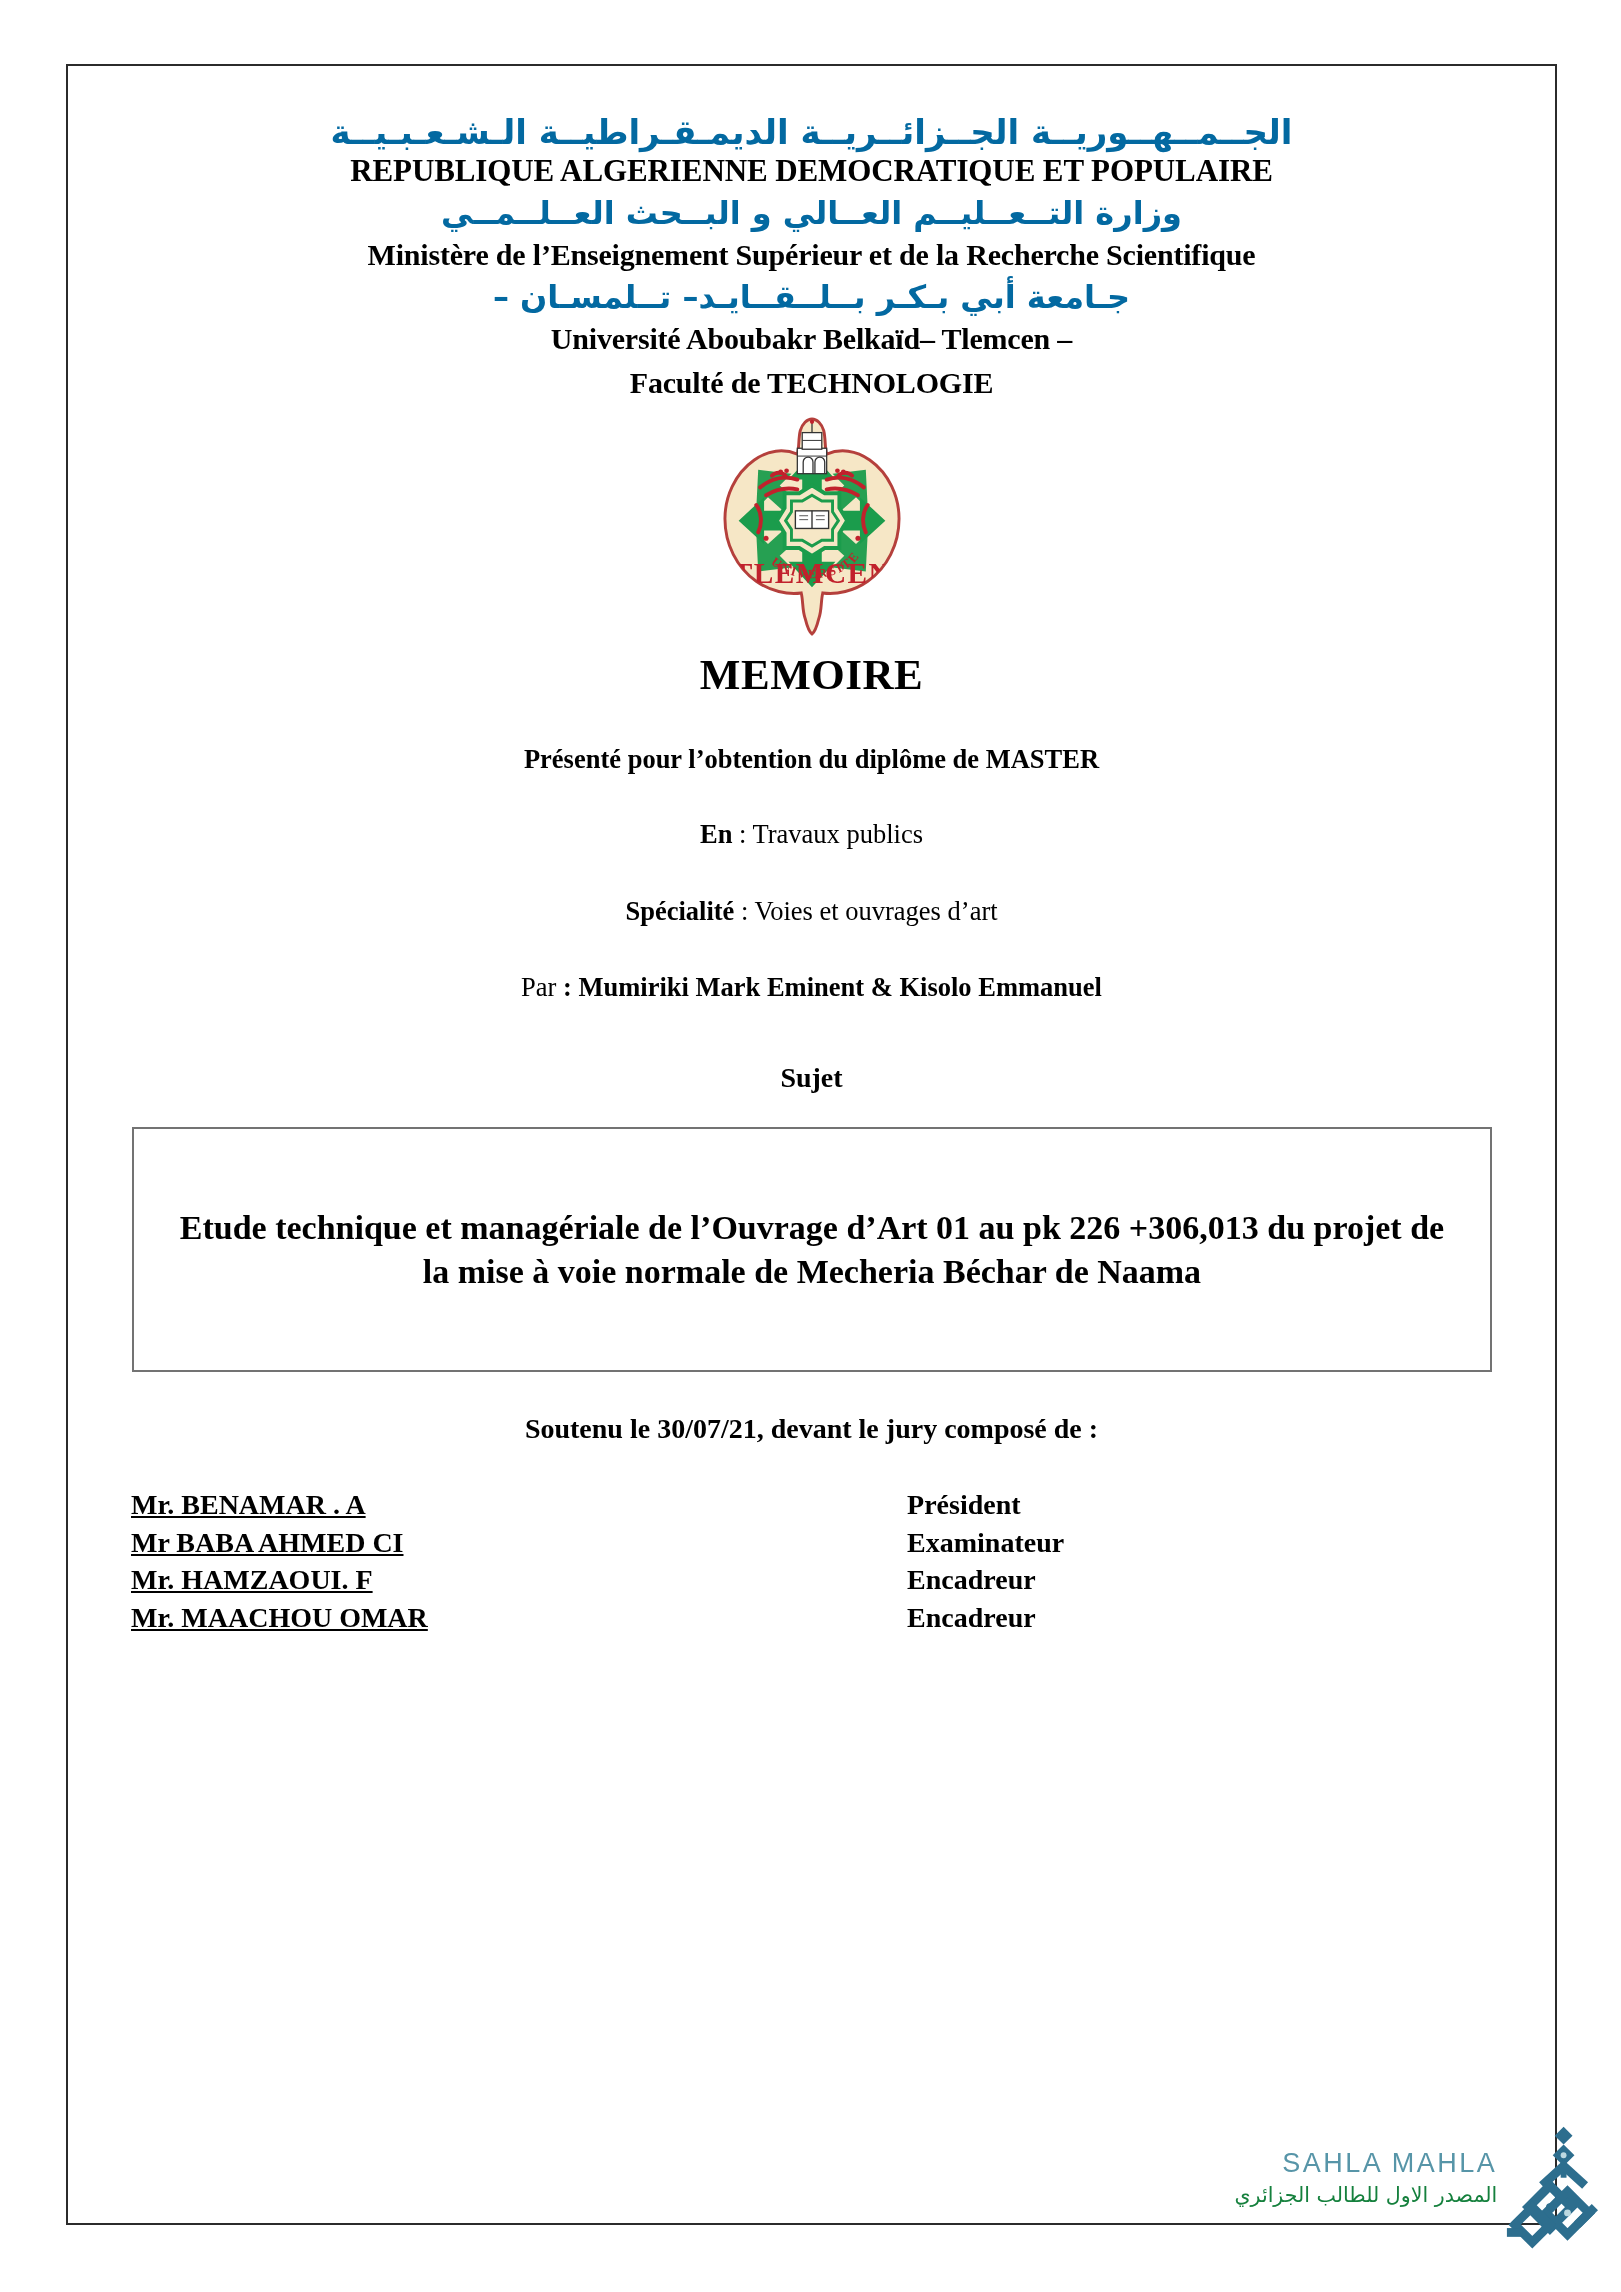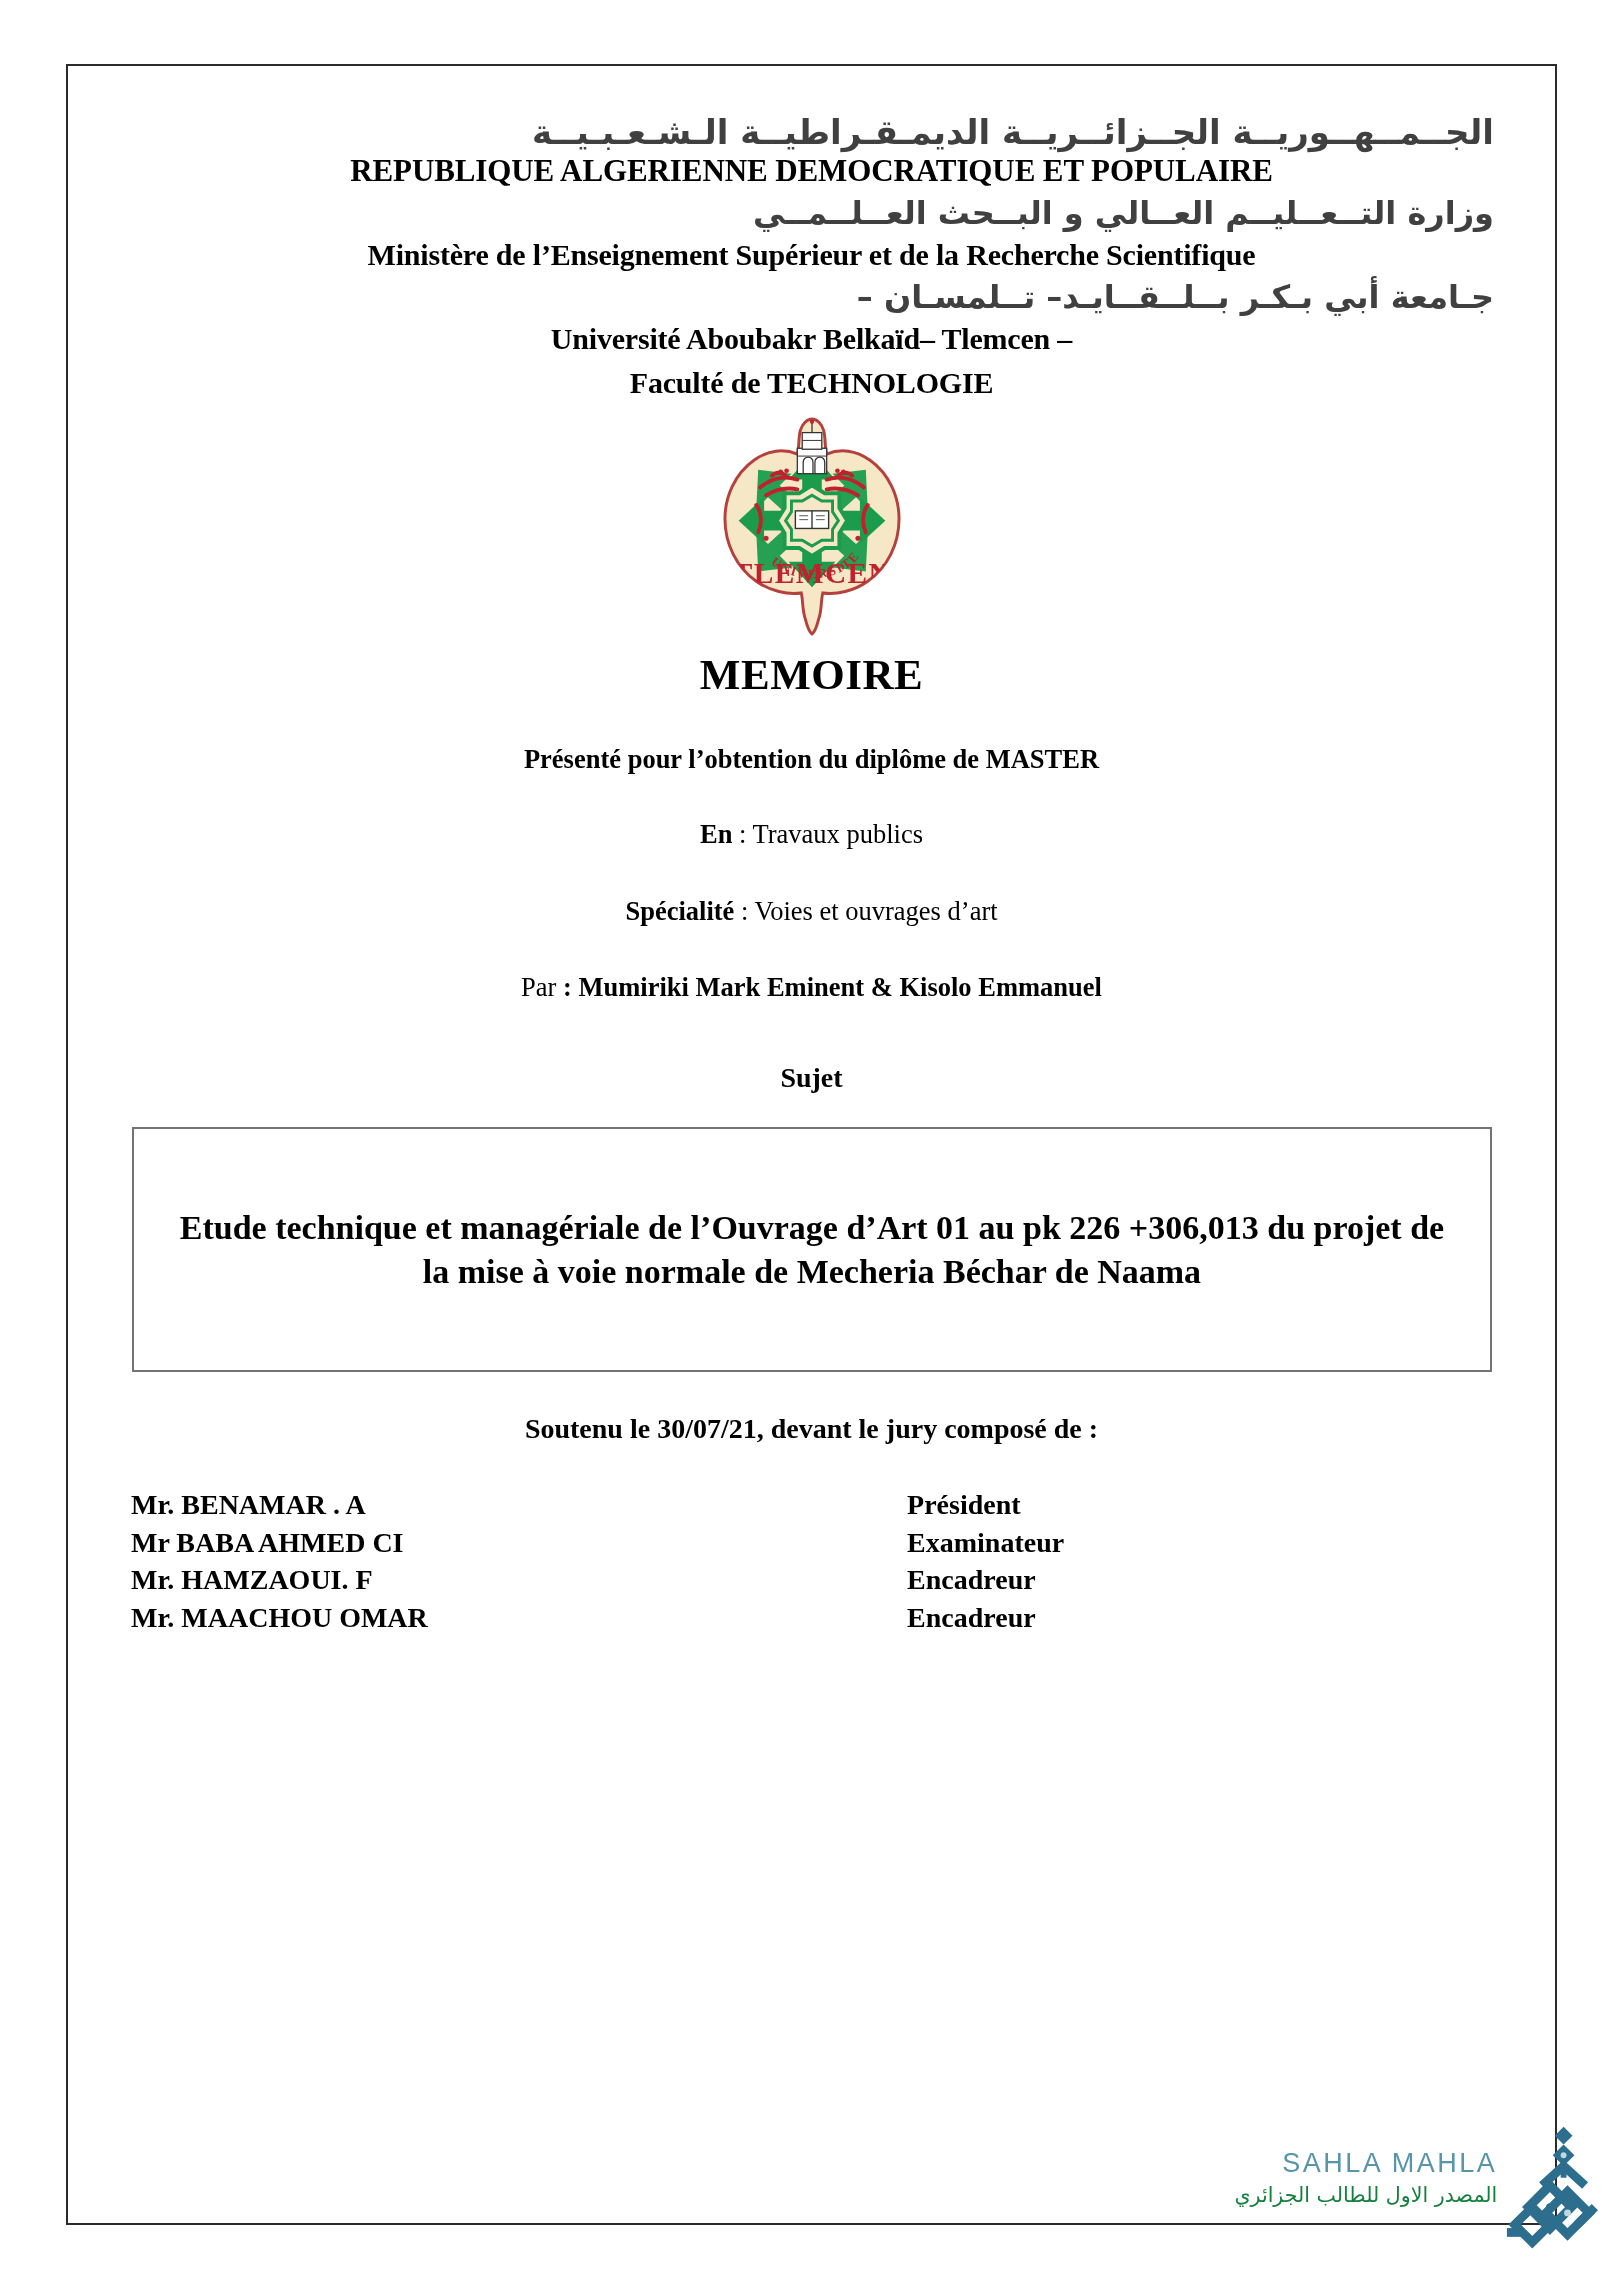--- a/index.html
+++ b/index.html
@@ -39,21 +39,22 @@
   }
 
   
   .hdr-ar {
     font-family: "DejaVu Sans", "Liberation Sans", sans-serif;
     direction: rtl;
     font-weight: 700;
     font-size: 34px;
     line-height: 1.12;
     letter-spacing: 0;
-    color: #404040;
+    text-align: center;
+    color: #0369a1;
   }
   .hdr-ar.small { font-size: 32px; }
 
   .hdr-fr {
     font-weight: bold;
     font-size: 30px;
     line-height: 1.14;
     text-align: center;
     letter-spacing: -0.2px;
   }
@@ -152,21 +153,21 @@
     border-collapse: collapse;
   }
   #jury td {
     font-weight: bold;
     font-size: 28px;
     line-height: 1.34;
     padding: 0;
     vertical-align: top;
     white-space: nowrap;
   }
-  #jury td.name { width: 57%; padding-left: 2px; }
+  #jury td.name { width: 57%; padding-left: 2px; text-decoration: underline; }
   #jury td.role { width: 43%; }
 
   
   #watermark {
     position: absolute;
     right: 15.7px;
     bottom: 23.5px;
     width: 451px;
     height: 147px;
     pointer-events: none;

